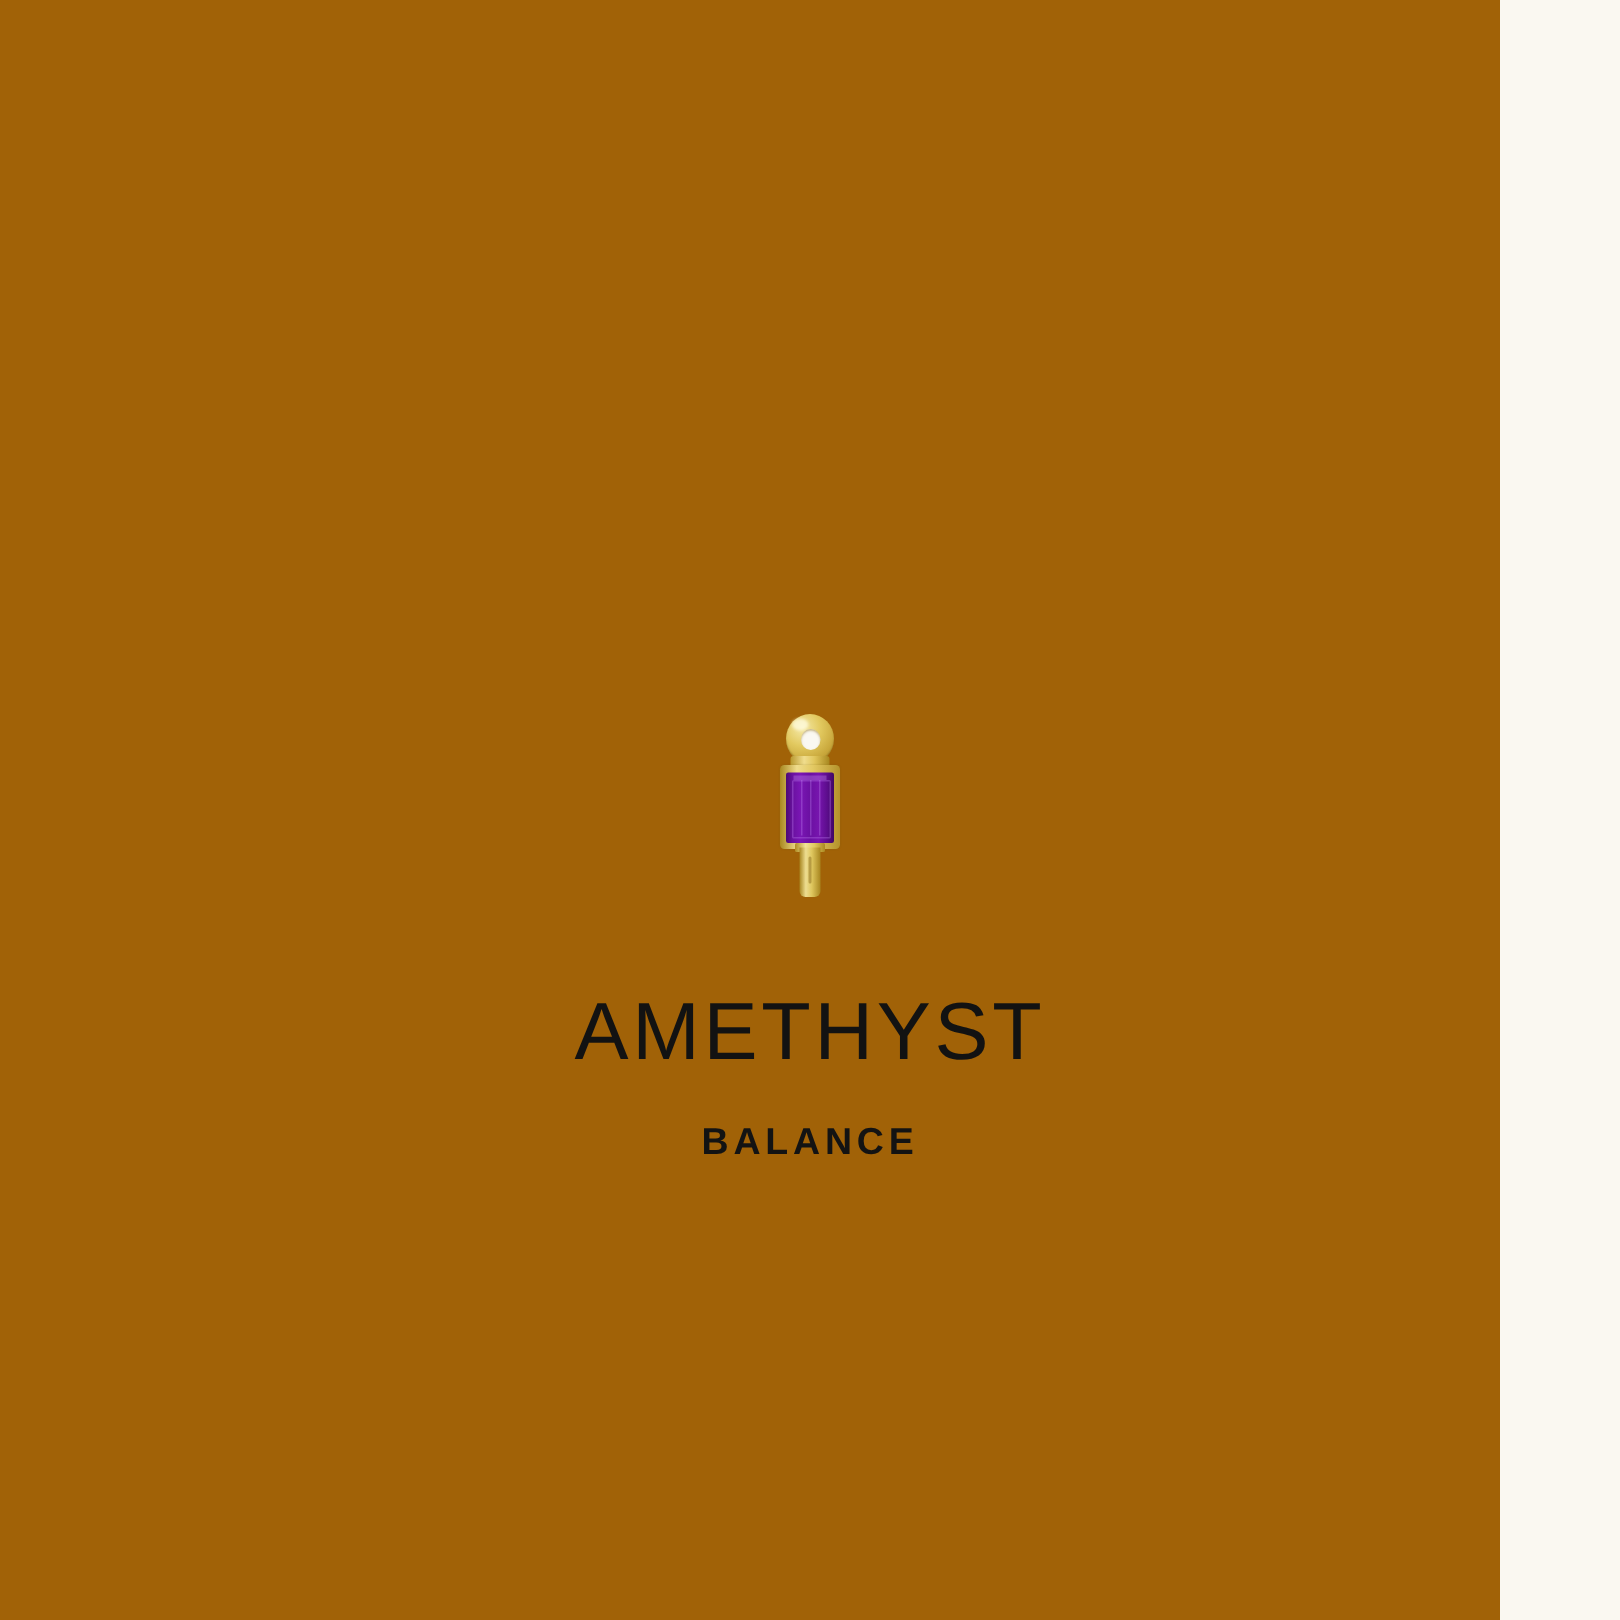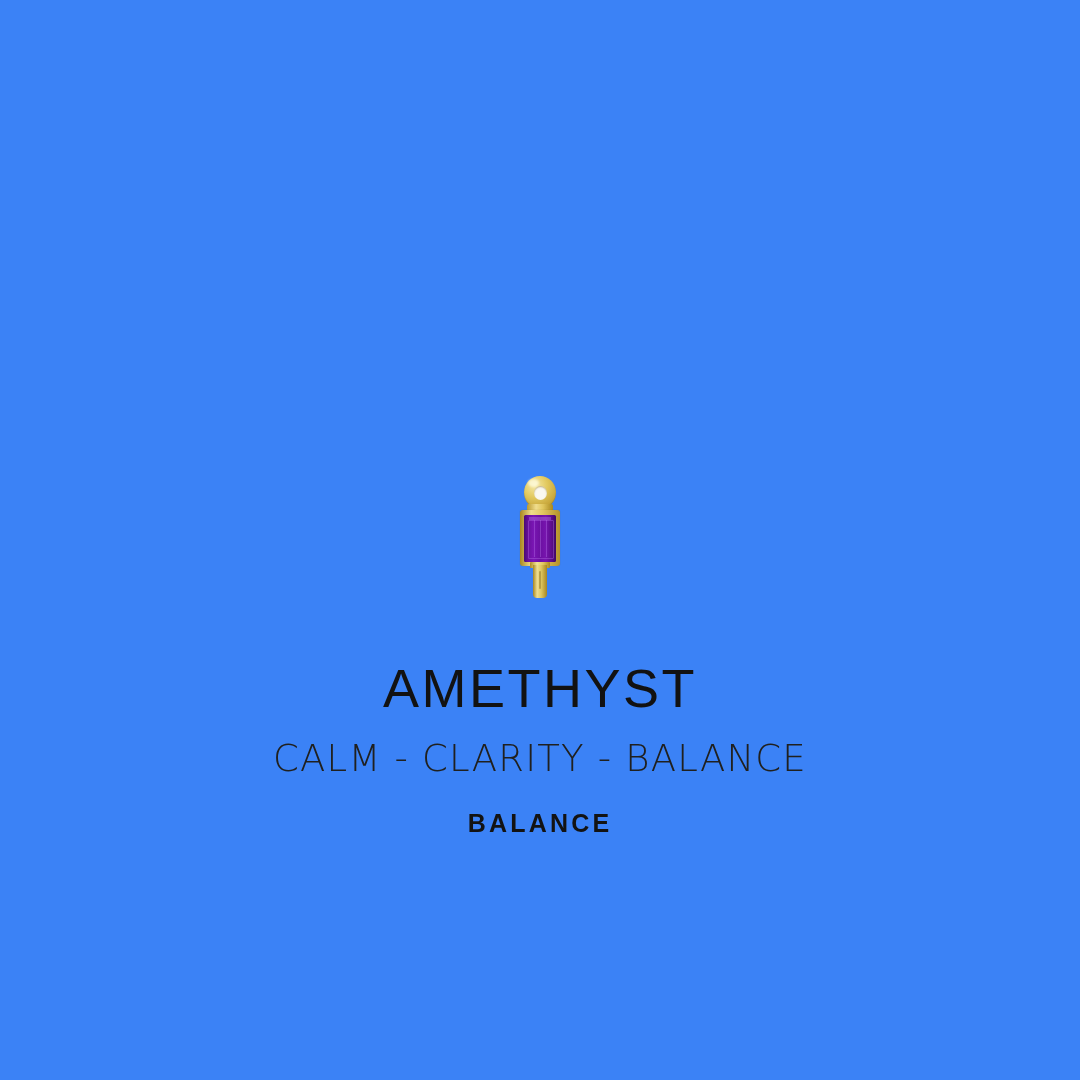--- a/index.html
+++ b/index.html
@@ -9,23 +9,23 @@
   body {
     width: 1080px;
     height: 1080px;
     background: #faf8f1;
     font-family: "Liberation Sans", sans-serif;
     overflow: hidden;
   }
 
   .card {
     position: relative;
-    width: 1080px;
+    width: 1000px;
     height: 1080px;
-    background: #3b82f6;
+    background: #a16207;
   }
 
   
   .charm-wrap {
     position: absolute;
     left: 0;
     top: 466px;
     width: 1080px;
     height: 140px;
     display: flex;
@@ -227,17 +227,16 @@
       <div class="stem-cap"></div>
       <div class="stem">
         <div class="stem-line"></div>
       </div>
 
     </div>
   </div>
 
   <div class="text-block">
     <h1 class="stone-name">AMETHYST</h1>
-    <p class="attributes">CALM - CLARITY - BALANCE</p>
     <p class="month">BALANCE</p>
   </div>
 
 </div>
 
 </body></html>

